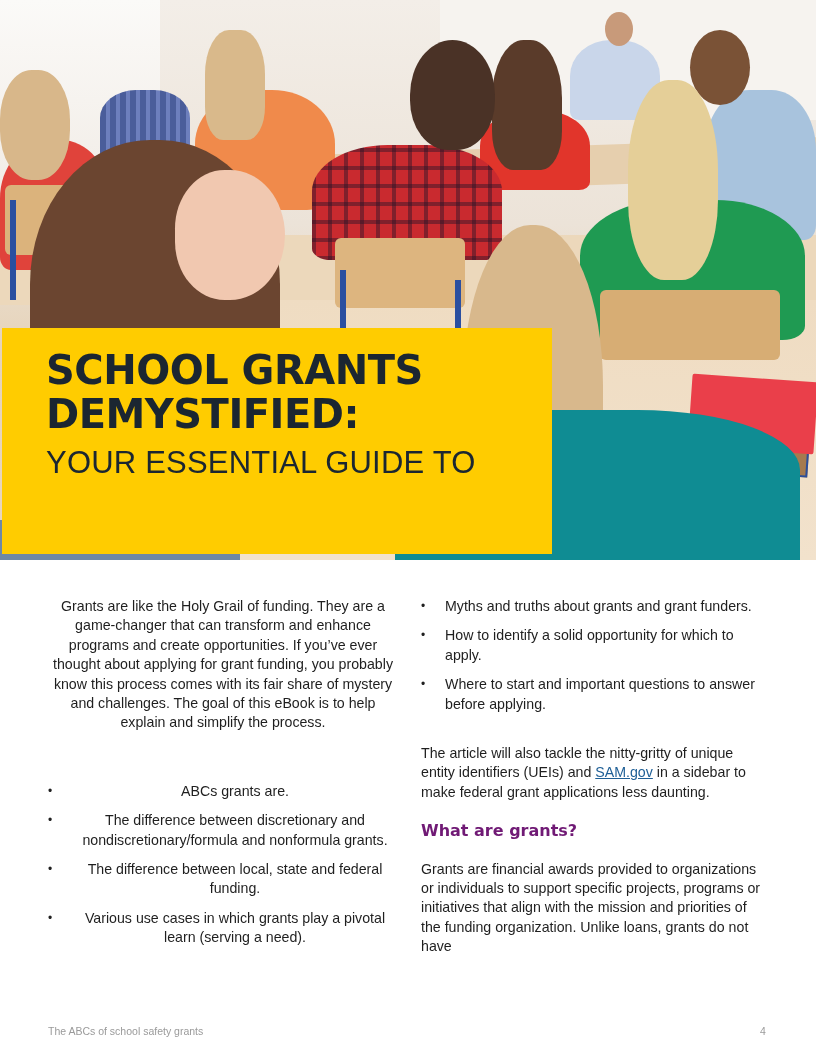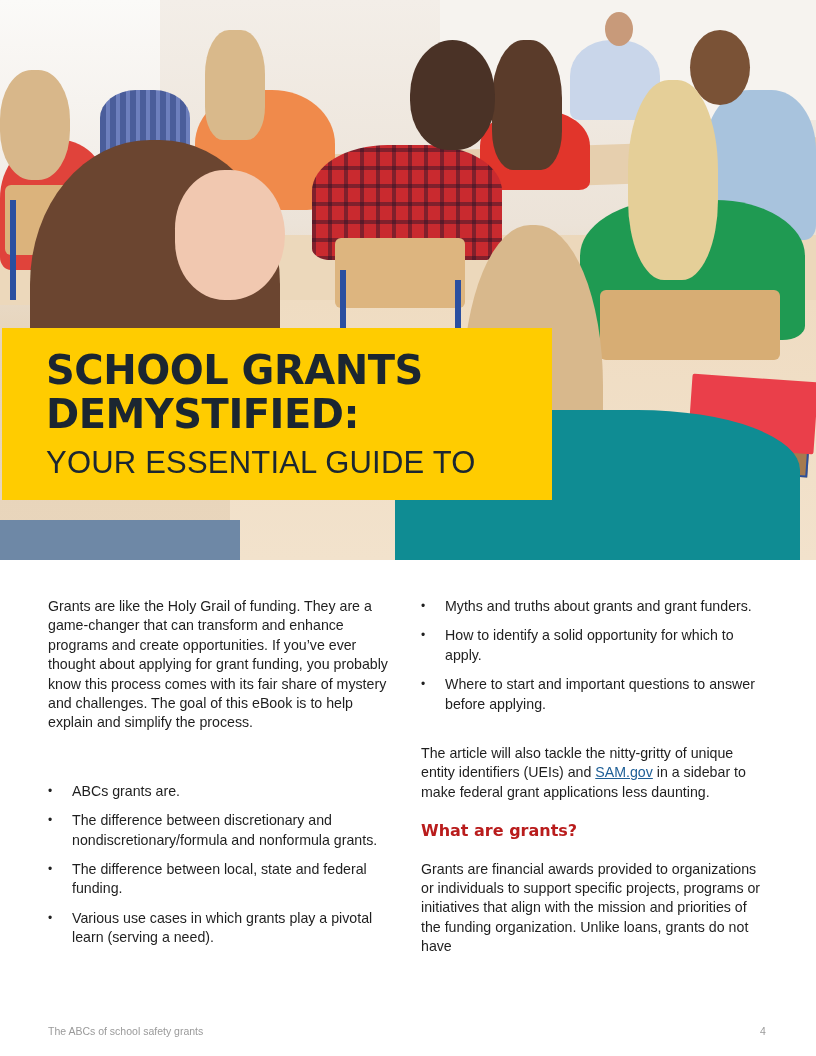--- a/index.html
+++ b/index.html
@@ -44,38 +44,38 @@
   .p-jeans       { left: 0; top: 520px; width: 240px; height: 40px; background: #6e88a6; }
   .chair1 { left: 335px; top: 238px; width: 130px; height: 70px; background: #ddb57f; border-radius: 6px; }
   .chair2 { left: 600px; top: 290px; width: 180px; height: 70px; background: #d7ad74; border-radius: 6px; }
   .chair3 { left: 5px; top: 185px; width: 100px; height: 70px; background: #dbb37c; border-radius: 6px; }
   .leg { width: 6px; background: #2a4fa0; }
   .red-book { left: 690px; top: 378px; width: 126px; height: 72px; background: #ea3f4a; transform: rotate(4deg); border-radius: 2px; }
   .book-under { left: 705px; top: 425px; width: 100px; height: 45px; background: #a57a4f; border: 2px solid #2b4e9b; transform: rotate(4deg); }
   .pen { left: 724px; top: 475px; width: 36px; height: 10px; background: #1d2a55; border-radius: 5px; transform: rotate(35deg); }
 
   
-  .banner { position: absolute; left: 2px; top: 328px; width: 550px; height: 172px; background: #ffcc00; }
+  .banner { position: absolute; left: 2px; top: 328px; width: 550px; height: 226px; background: #ffcc00; }
   .banner .t1 { position: absolute; left: 44px; top: 20px; font-family: "DejaVu Sans", sans-serif; font-weight: 900;
                 font-size: 40px; line-height: 44px; letter-spacing: -0.5px; color: #1b2631; text-transform: uppercase; }
   .banner .t2 { position: absolute; left: 44px; top: 117px; font-family: "Liberation Sans", sans-serif; font-weight: 400;
                 font-size: 31px; line-height: 36px; color: #1b2631; text-transform: uppercase; letter-spacing: 0.2px; }
 
   
   .col { position: absolute; top: 597px; width: 350px; font-size: 14.2px; line-height: 19.4px; color: #1f1f1f; }
-  .col-left { left: 48px; }
+  .col-left { left: 48px; text-align: center; }
   .col-right { left: 421px; width: 345px; }
   .col p { margin: 0; }
   .col ul { list-style: none; margin: 0; padding: 0; }
   .col li { position: relative; padding-left: 24px; margin-bottom: 10px; }
   .col li .bullet { position: absolute; left: 0; top: 0; font-size: 12px; }
   .gap { height: 19px; }
   .lede-gap { height: 30px; }
   .link { color: #1f5f96; text-decoration: underline; }
-  .h2 { font-family: "DejaVu Sans", sans-serif; font-weight: 700; font-size: 16px; color: #b91c1c; margin: 19px 0 19px 0; }
+  .h2 { font-family: "DejaVu Sans", sans-serif; font-weight: 700; font-size: 16px; color: #701a75; margin: 19px 0 19px 0; }
 
   
   .footer-title { position: absolute; left: 48px; top: 1025px; font-size: 10.5px; color: #9a9a9a; }
   .footer-page  { position: absolute; left: 760px; top: 1025px; font-size: 10.5px; color: #9a9a9a; }
 </style>
 </head>
 <body>
 
 <div class="hero">
   <div class="shape wall-window"></div>

